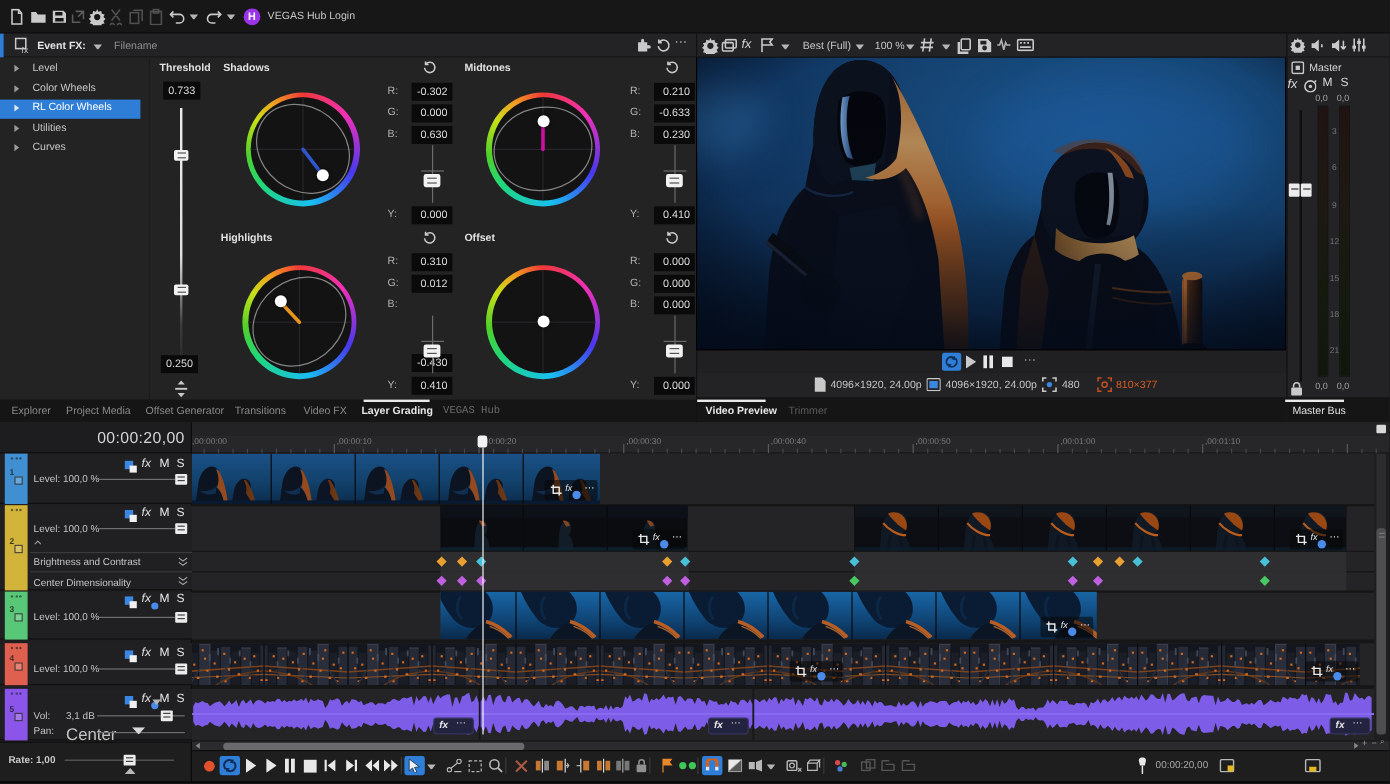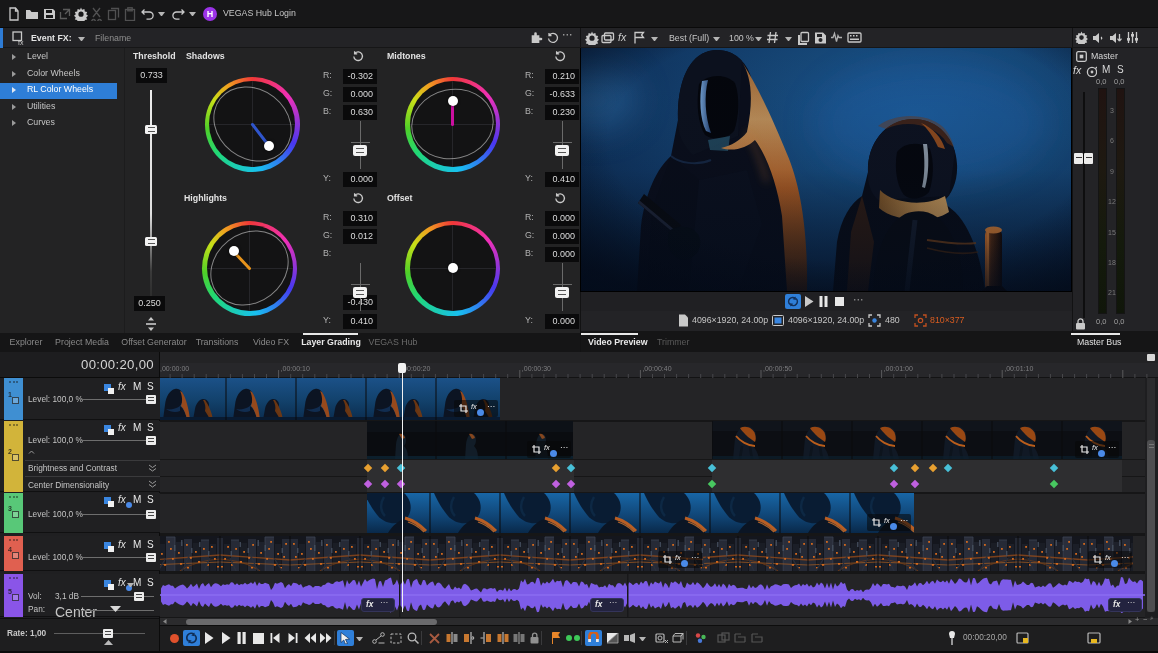--- a/index.html
+++ b/index.html
@@ -192,21 +192,21 @@
     <div class="ab" style="left:525px;top:315px;font-size:8.8px;color:#b2b2b2;font-weight:400;white-space:nowrap;">Y:</div>
     <div class="ab vbox" style="left:545px;top:314px;width:34px;height:15px;">0.000</div>
 <div class="ab" style="left:0px;top:333px;width:580px;height:19px;background:#151516;"></div>
 <div class="ab" style="left:26px;top:337px;transform:translateX(-50%);font-size:8.8px;color:#8a8a8a;font-weight:400;white-space:nowrap;">Explorer</div>
 <div class="ab" style="left:82px;top:337px;transform:translateX(-50%);font-size:8.8px;color:#8a8a8a;font-weight:400;white-space:nowrap;">Project Media</div>
 <div class="ab" style="left:154px;top:337px;transform:translateX(-50%);font-size:8.8px;color:#8a8a8a;font-weight:400;white-space:nowrap;">Offset Generator</div>
 <div class="ab" style="left:217px;top:337px;transform:translateX(-50%);font-size:8.8px;color:#8a8a8a;font-weight:400;white-space:nowrap;">Transitions</div>
 <div class="ab" style="left:271px;top:337px;transform:translateX(-50%);font-size:8.8px;color:#8a8a8a;font-weight:400;white-space:nowrap;">Video FX</div>
 <div class="ab" style="left:303px;top:333px;width:55px;height:2px;background:#e8e8e8;"></div>
 <div class="ab" style="left:331px;top:337px;transform:translateX(-50%);font-size:8.8px;color:#e8e8e8;font-weight:700;white-space:nowrap;">Layer Grading</div>
-<div class="ab" style="left:393px;top:337px;transform:translateX(-50%);font-size:8.8px;color:#6a6a6a;font-weight:400;white-space:nowrap;">VEGAS Hub</div>
+<div class="ab" style="left:393px;top:337px;transform:translateX(-50%);font-size:8.8px;color:#6a6a6a;font-weight:400;white-space:nowrap;font-family:Liberation Mono, monospace;">VEGAS Hub</div>
 <div class="ab" style="left:580px;top:28px;width:492px;height:20px;background:#232326;border-bottom:1px solid #161617;border-left:1px solid #121213;"></div>
 <svg class="ab" style="left:585px;top:31px;" width="14" height="14" viewBox="0 0 14 14">
       <path class="icf" d="M7,0.5 l1,2.2 2.4-.6 .4,2.4 2.4,.5 -1,2.2 1.8,1.6 -1.8,1.6 1,2.2 -2.4,.5 -.4,2.4 -2.4-.6 -1,2.2 -1-2.2 -2.4,.6 -.4-2.4 -2.4-.5 1-2.2 -1.8-1.6 1.8-1.6 -1-2.2 2.4-.5 .4-2.4 2.4,.6 z M7,4.6 a2.6,2.6 0 1,0 0,5.2 a2.6,2.6 0 1,0 0,-5.2 z" fill-rule="evenodd"></path>
     </svg>
 <svg class="ab" style="left:601px;top:32px;" width="14" height="12" viewBox="0 0 14 12">
       <rect class="ic" x="3.5" y="1" width="9" height="7" rx="1"></rect>
       <rect class="ic" x="1" y="3.5" width="9" height="7" rx="1" fill="#232326"></rect>
     </svg>
 <div class="ab" style="left:618px;top:31px;font-size:10.5px;color:#d0d0d0;font-weight:400;white-space:nowrap;font-style:italic;">fx</div>
 <svg class="ab" style="left:633px;top:31px;" width="13" height="13" viewBox="0 0 13 13">

